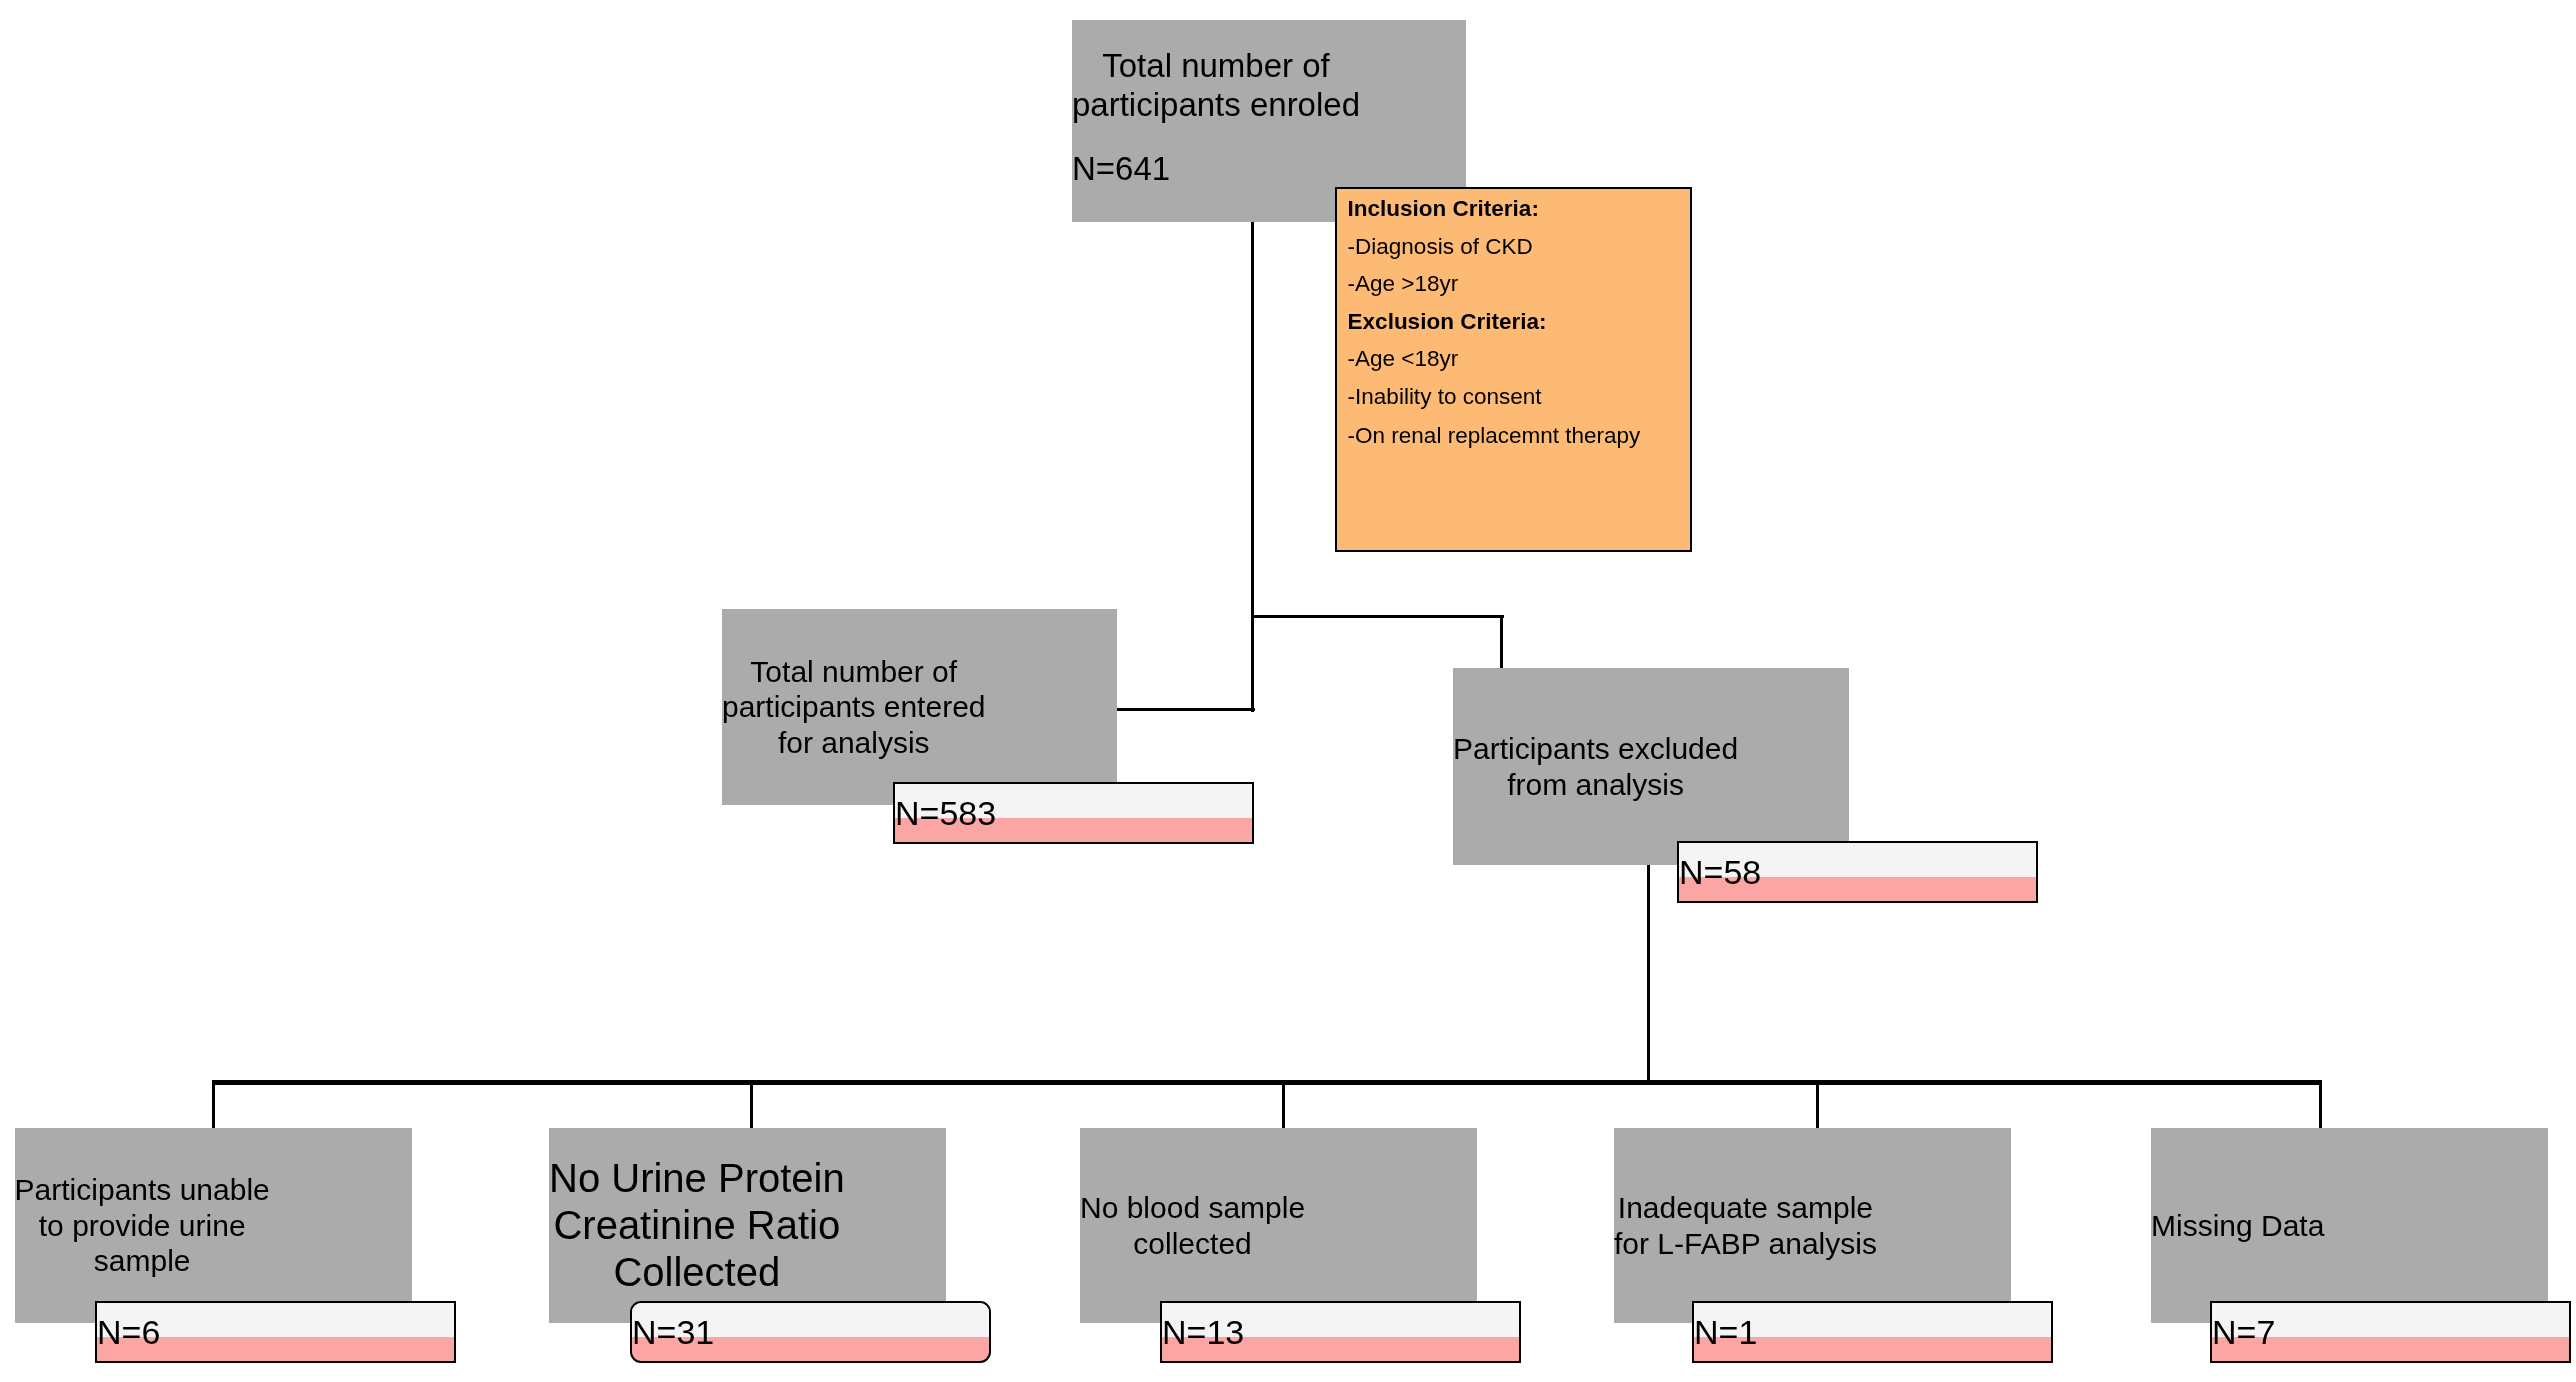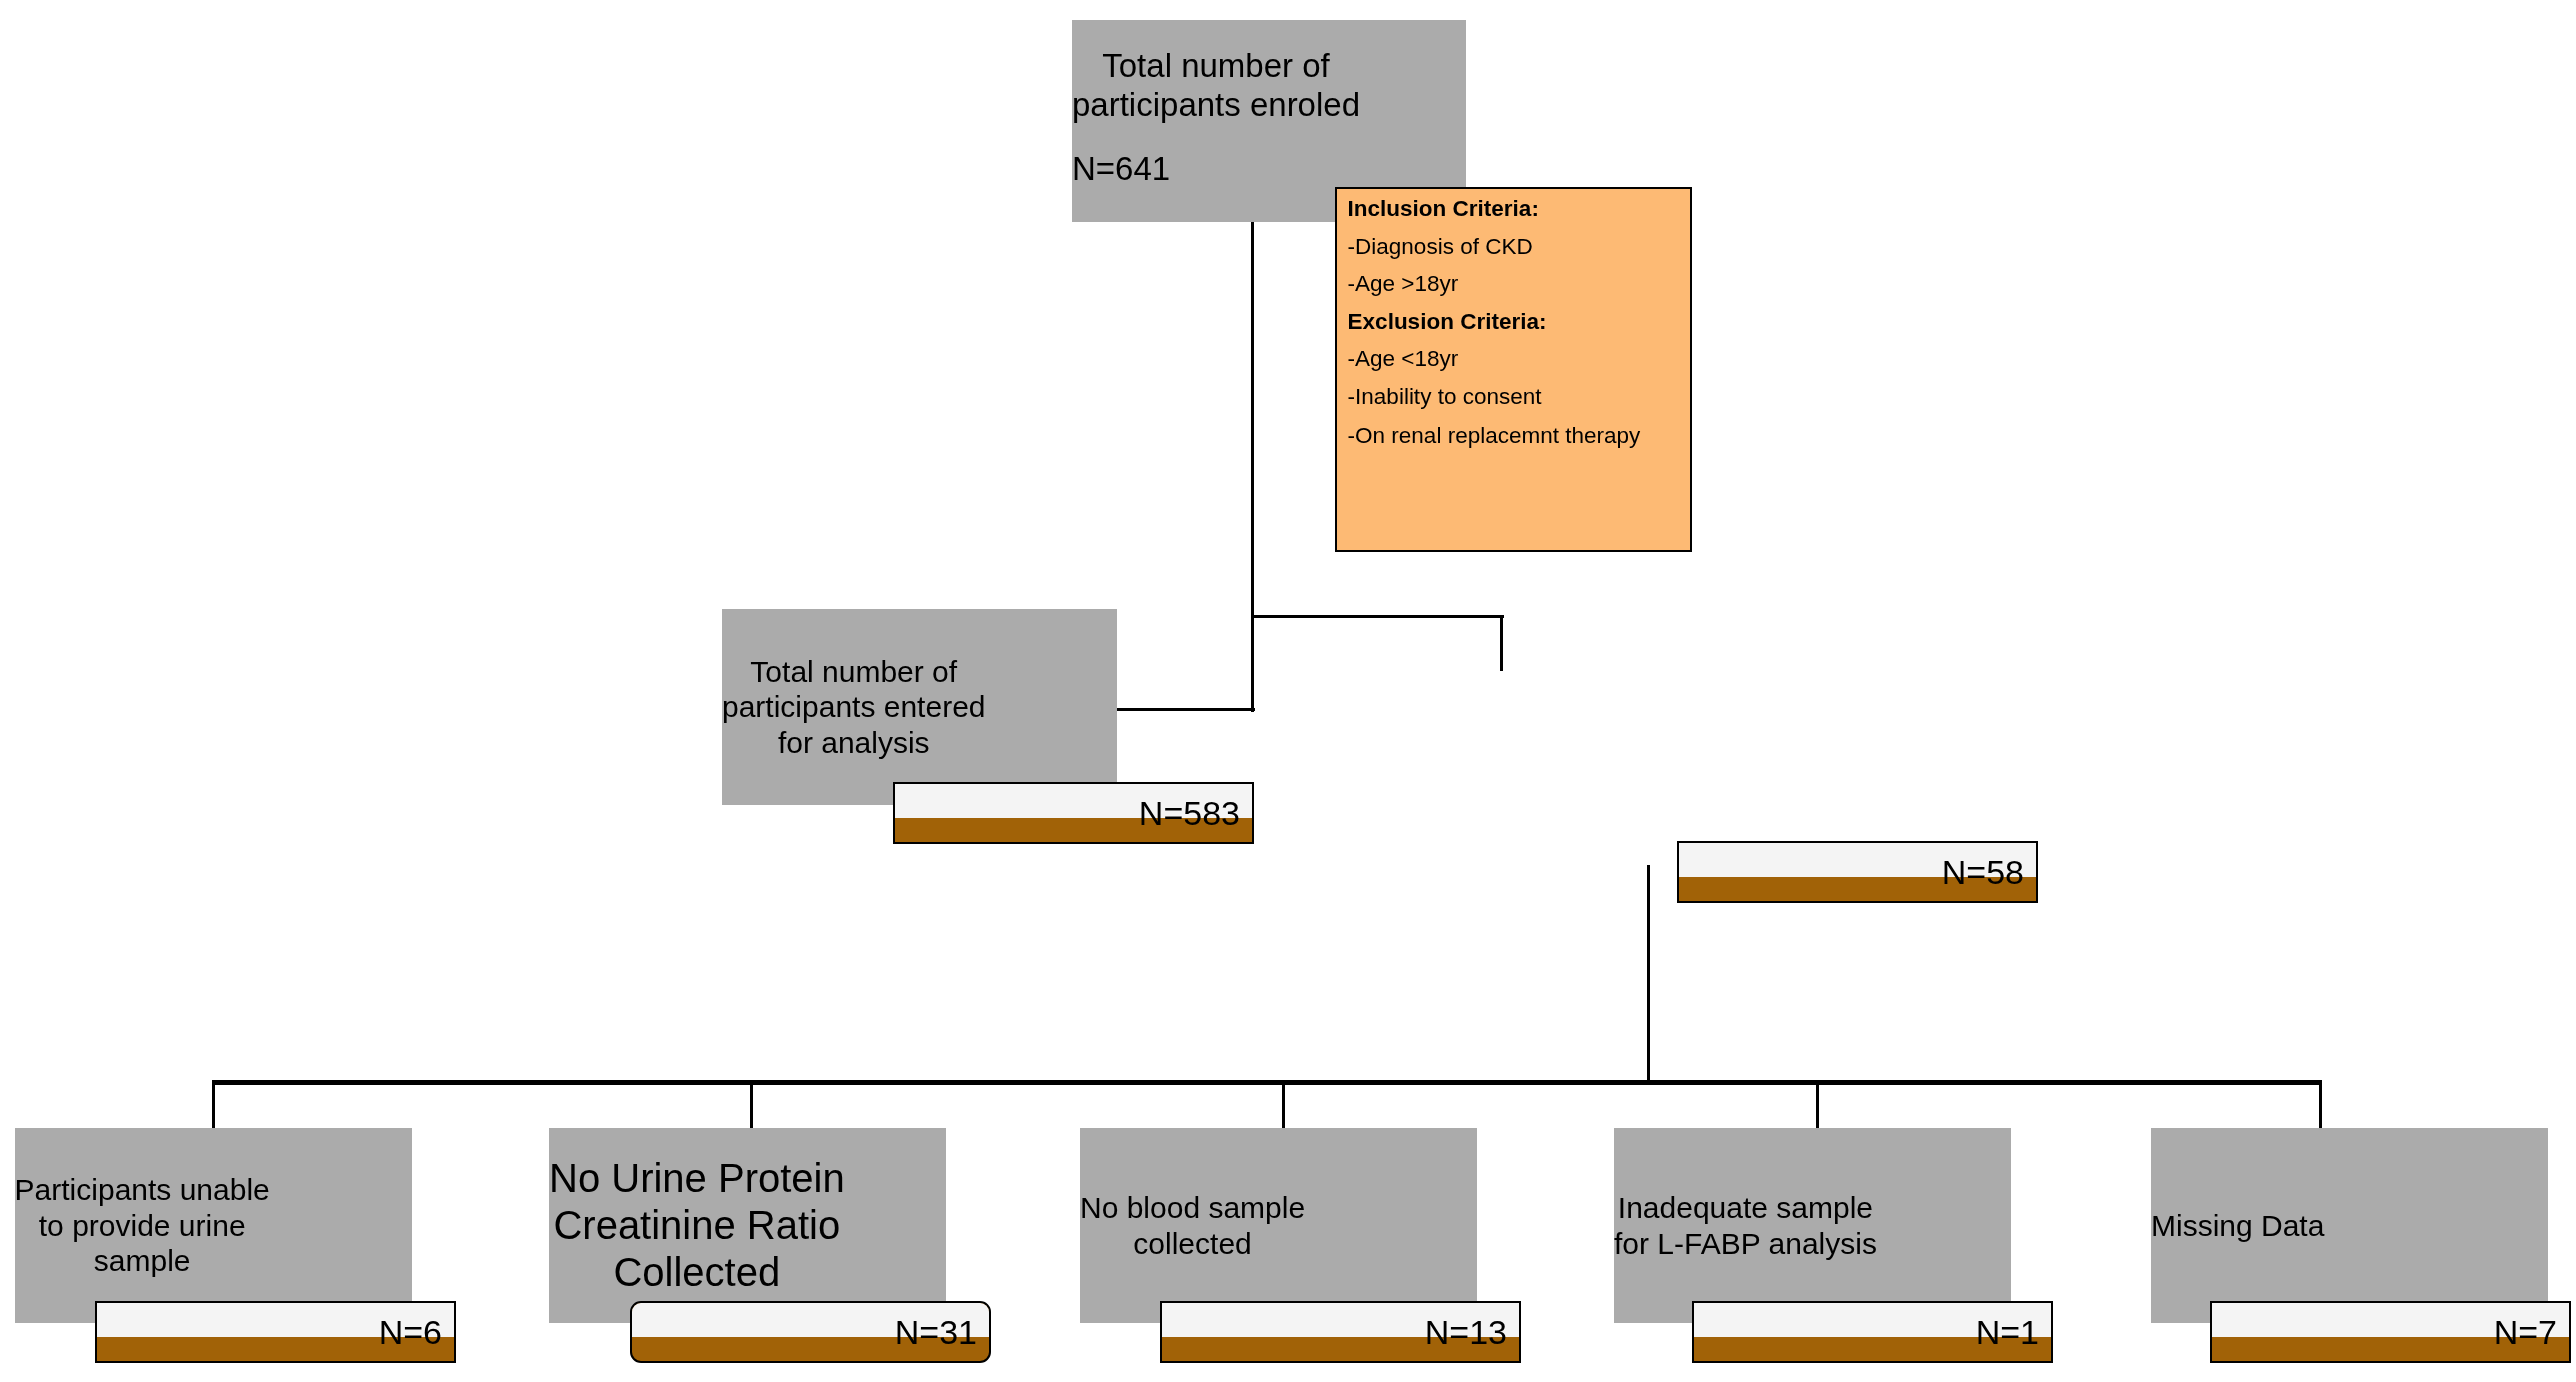--- a/index.html
+++ b/index.html
@@ -32,25 +32,24 @@
     line-height: 1.18;
     box-sizing: border-box;
     z-index: 2;
   }
   .gbox .gtitle { white-space: pre-line; }
 
   
   .nbox {
     position: absolute;
     border: 2.6px solid #000000;
-    background: #a16207;
+    background: #fca5a5;
     box-sizing: border-box;
     display: flex;
     align-items: center;
-    justify-content: flex-end;
     z-index: 4;
     overflow: hidden;
   }
   .nbox .shade {
     position: absolute;
     left: 0;
     top: 0;
     height: 58%;
     width: 100%;
     background: #f4f4f4;
@@ -132,20 +131,24 @@
   <div class="gbox" style="left:722px; top:609px; width:395px; height:196px; font-size:30px;">
     <div class="gtitle">Total number of
 participants entered
 for analysis</div>
   </div>
   <div class="nbox" style="left:893px; top:782px; width:361px; height:62px; font-size:34px;">
     <div class="shade"></div>
     <div class="nval">N=583</div>
   </div>
 
+  <div class="gbox" style="left:1453px; top:668px; width:396px; height:197px; font-size:30px;">
+    <div class="gtitle">Participants excluded
+from analysis</div>
+  </div>
   <div class="nbox" style="left:1677px; top:841px; width:361px; height:62px; font-size:34px;">
     <div class="shade"></div>
     <div class="nval">N=58</div>
   </div>
 
   <div class="vline" style="left:1647px; top:865px; width:3.3px; height:217px;"></div>
   <div class="hline thick" style="left:212px; top:1080px; width:2110px; height:5.3px;"></div>
 
   <div class="vline" style="left:212px; top:1080px; width:3.3px; height:50px;"></div>
   <div class="vline" style="left:750px; top:1080px; width:3.3px; height:50px;"></div>

